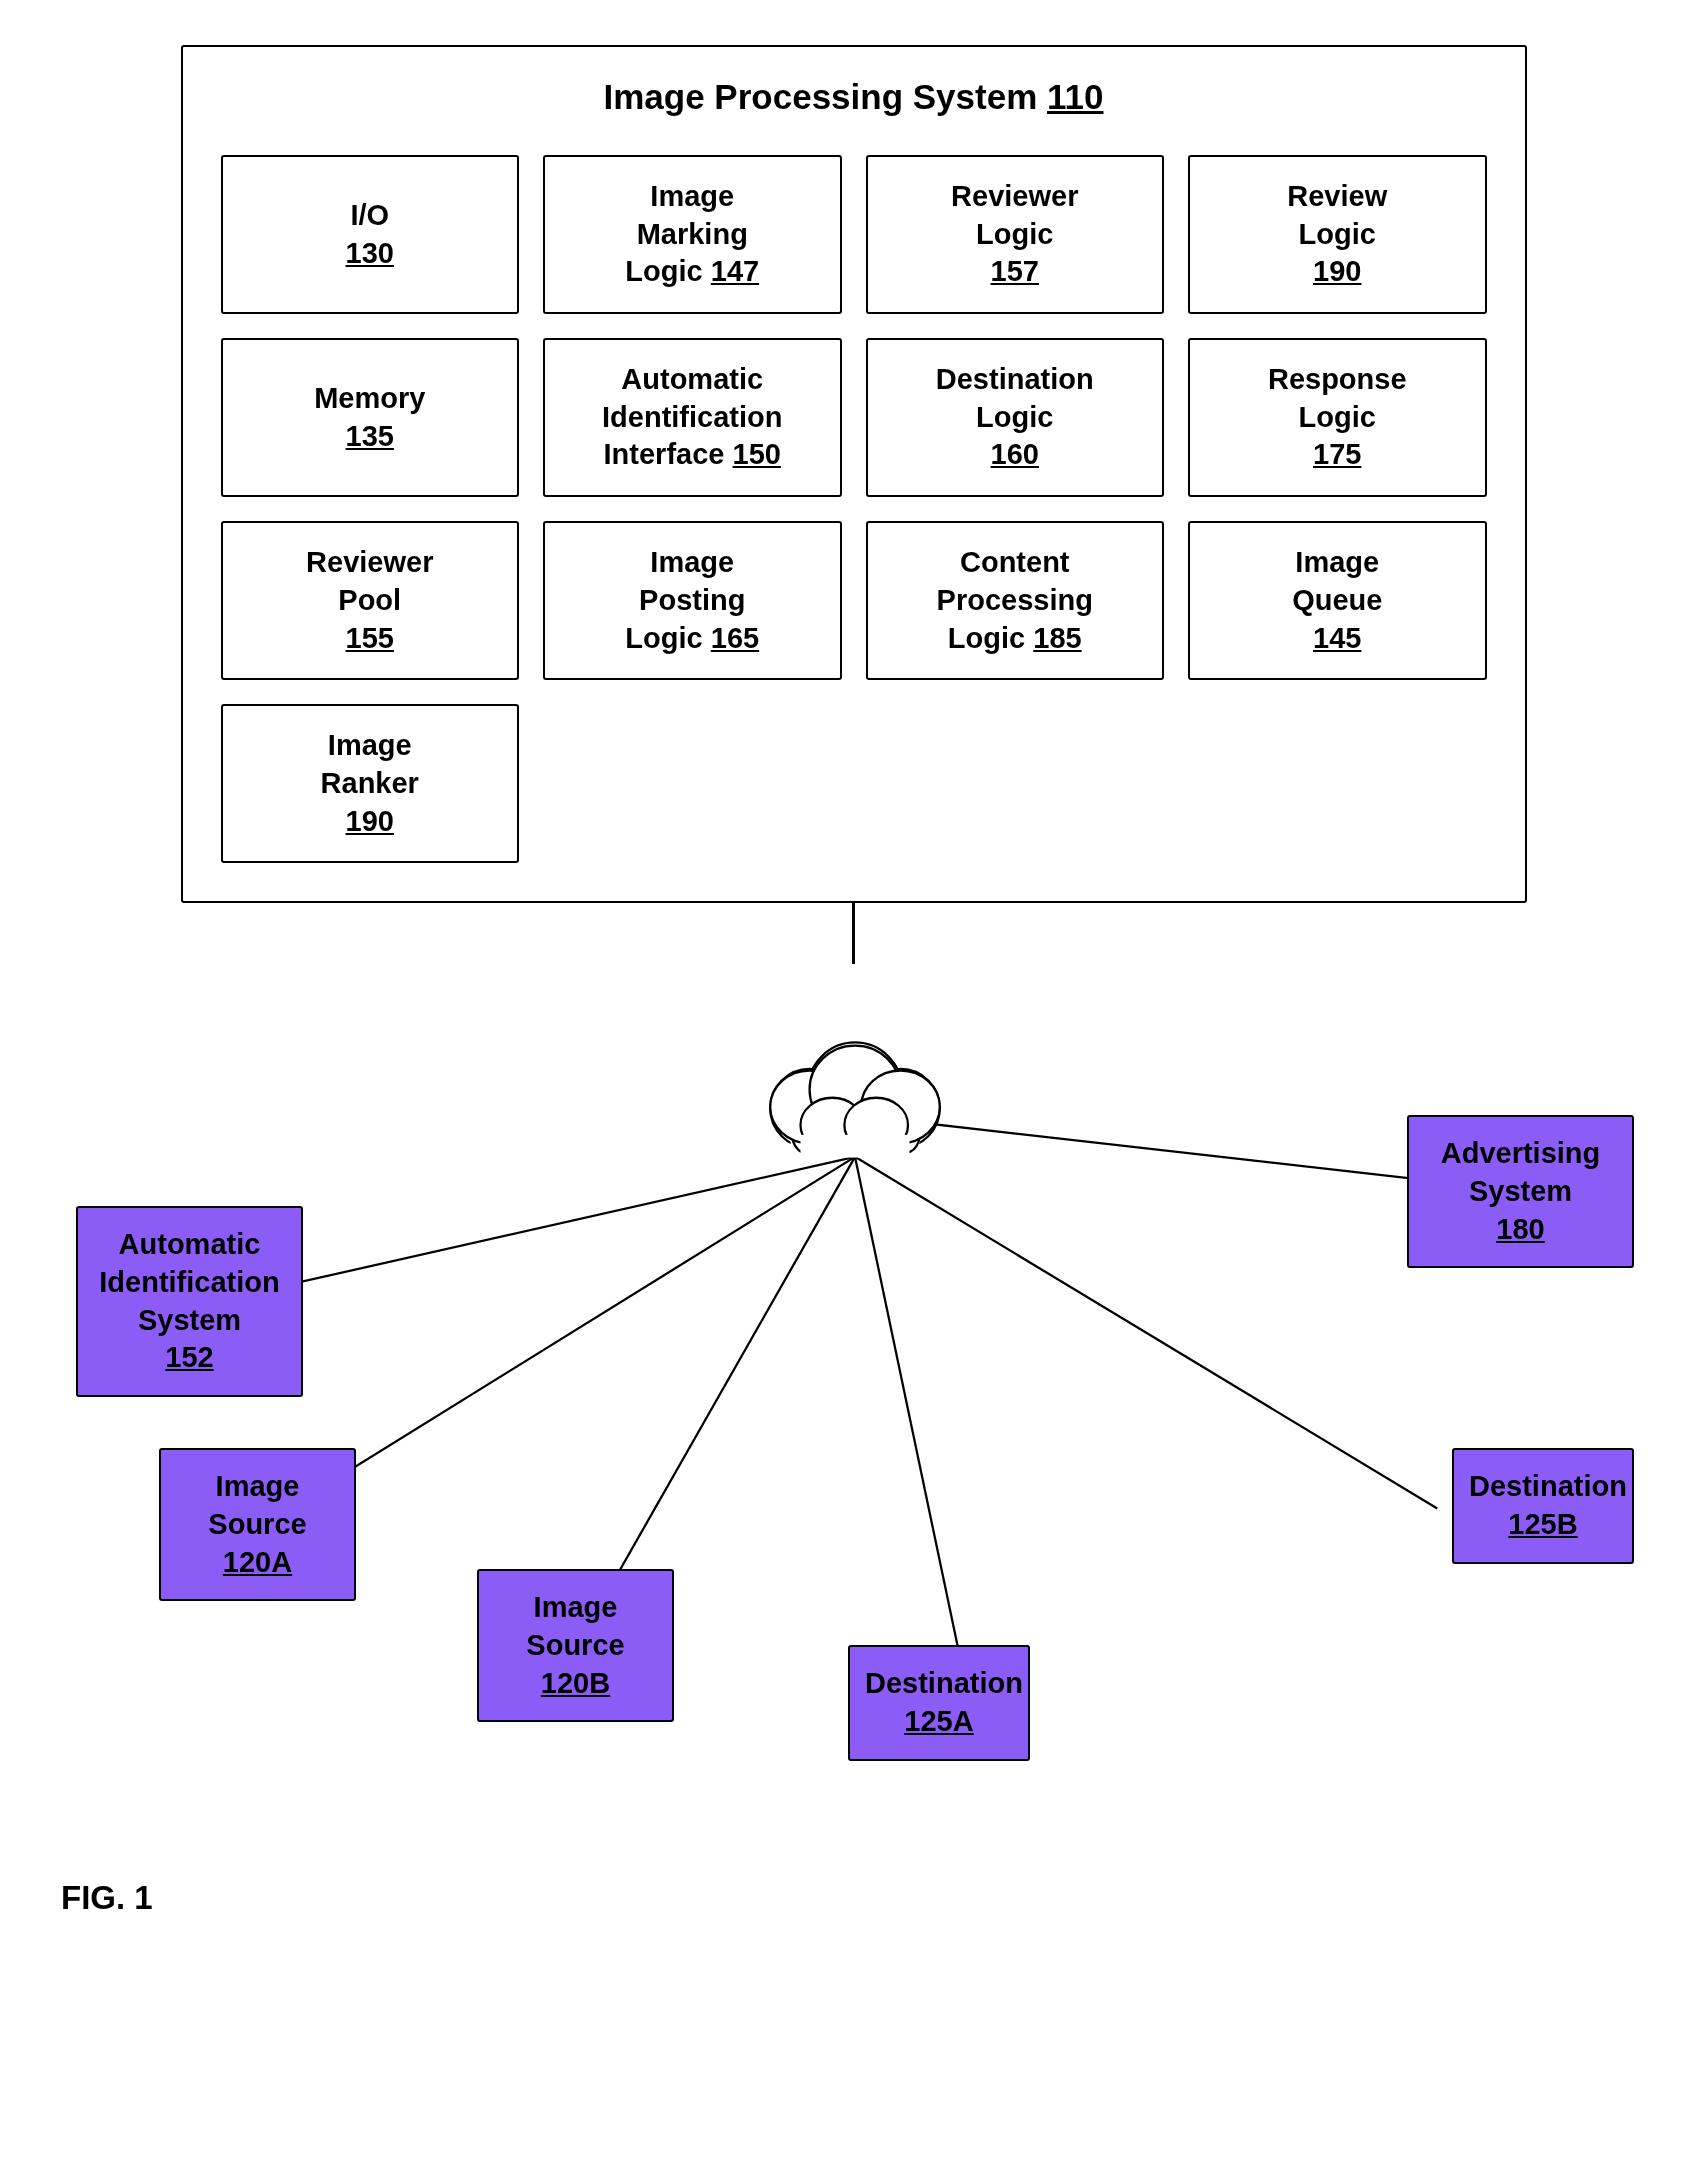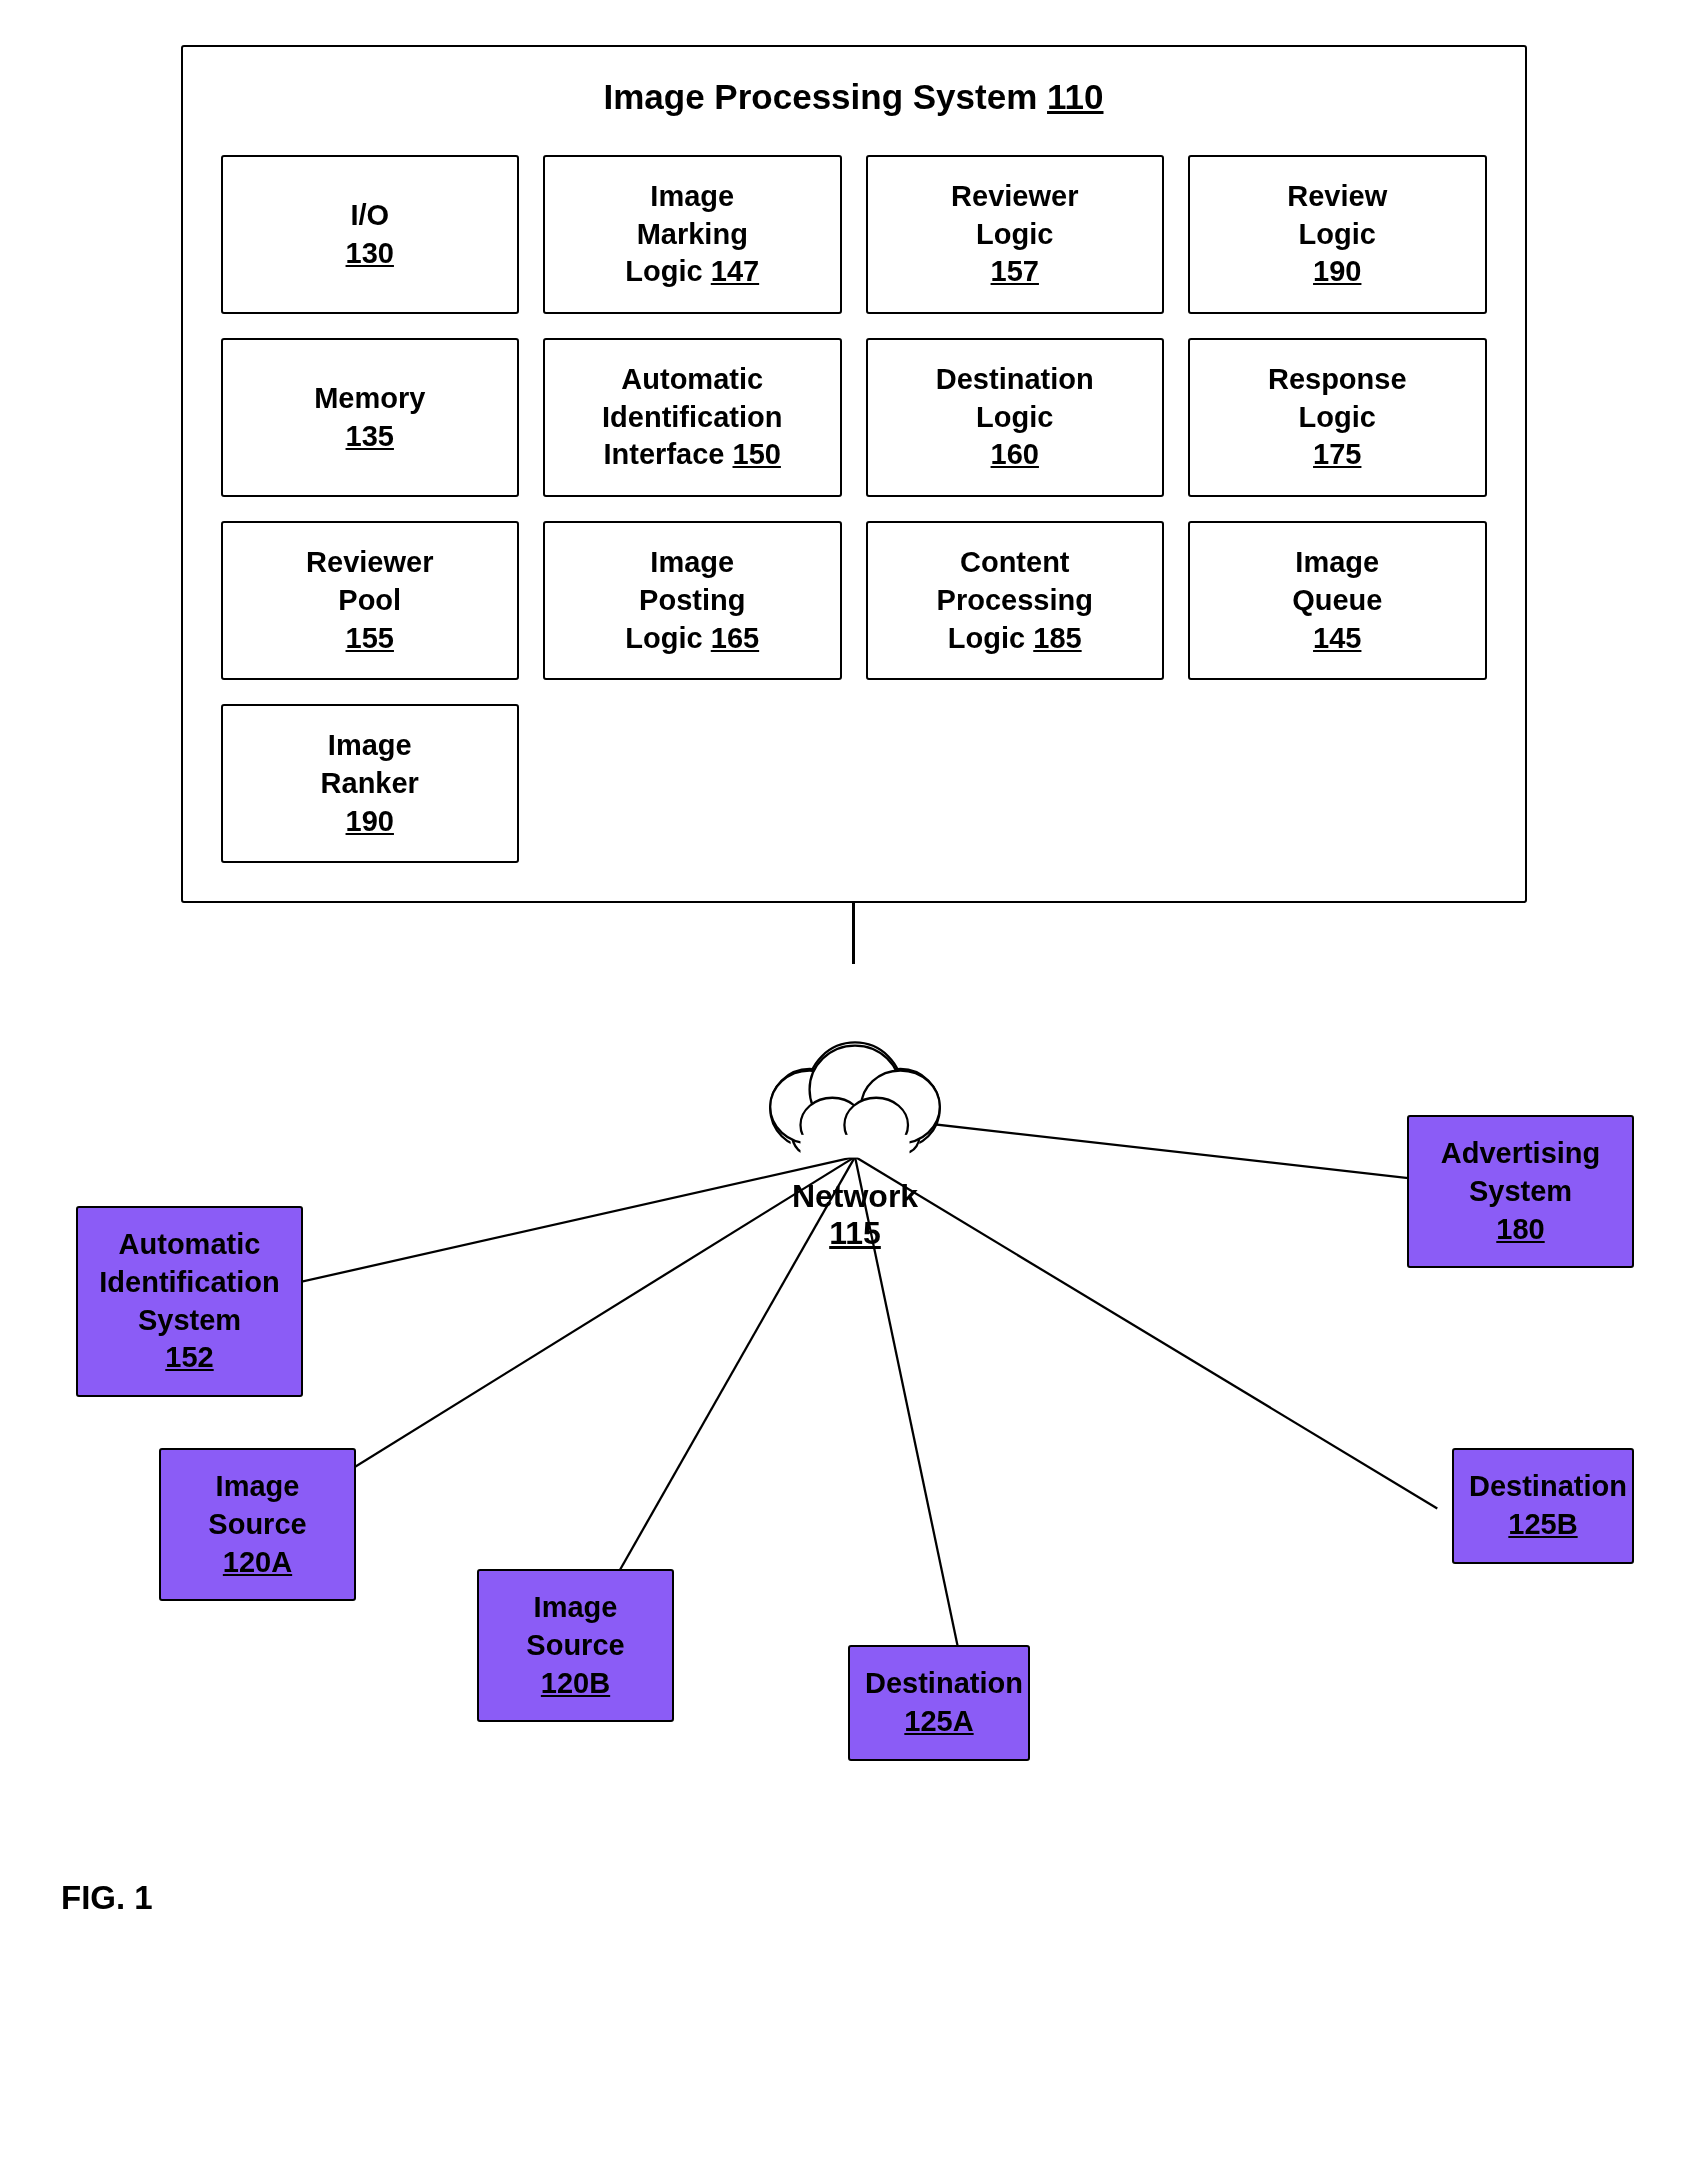--- a/index.html
+++ b/index.html
@@ -214,24 +214,20 @@
       <path d="M55,130 Q55,170 80,170 L200,170 Q230,170 225,130" fill="#fff" stroke="#000" stroke-width="3"></path>
 
       <ellipse cx="80" cy="108" rx="52" ry="48" fill="#fff" stroke="#000" stroke-width="3"></ellipse>
       <ellipse cx="140" cy="85" rx="60" ry="58" fill="#fff" stroke="#000" stroke-width="3"></ellipse>
       <ellipse cx="200" cy="108" rx="52" ry="48" fill="#fff" stroke="#000" stroke-width="3"></ellipse>
       <ellipse cx="110" cy="132" rx="42" ry="36" fill="#fff" stroke="#000" stroke-width="3"></ellipse>
       <ellipse cx="168" cy="132" rx="42" ry="36" fill="#fff" stroke="#000" stroke-width="3"></ellipse>
 
       <rect x="68" y="145" width="144" height="30" fill="#fff" stroke="none"></rect>
     </svg>
-    <div class="cloud-label">
-      <span>Network</span><br>
-      <u>115</u>
-    </div>
   </div>
 
   <div class="bottom-box" style="left:15px; top:242px; width:227px;">
     Automatic<br>Identification<br>System<br><u>152</u>
   </div>
 
   <div class="bottom-box" style="right:15px; top:151px; width:227px;">
     Advertising<br>System<br><u>180</u>
   </div>
 

